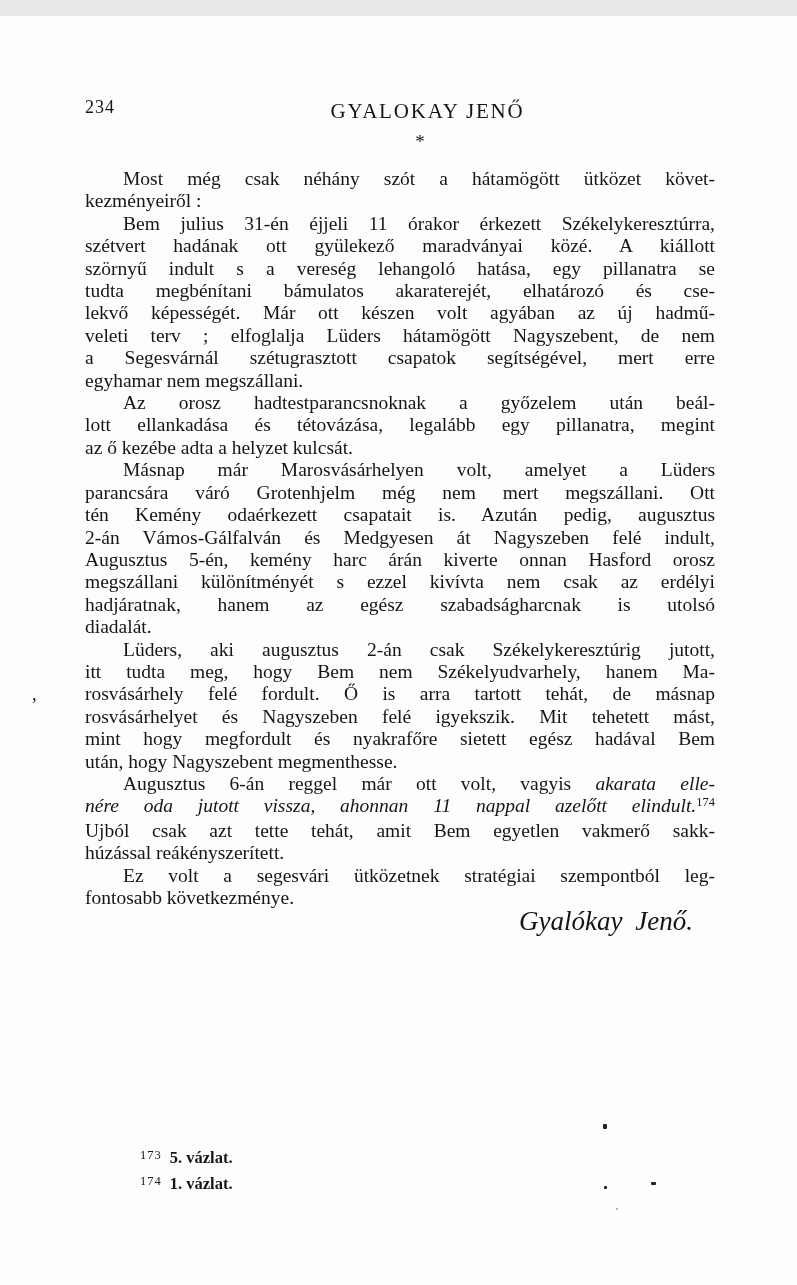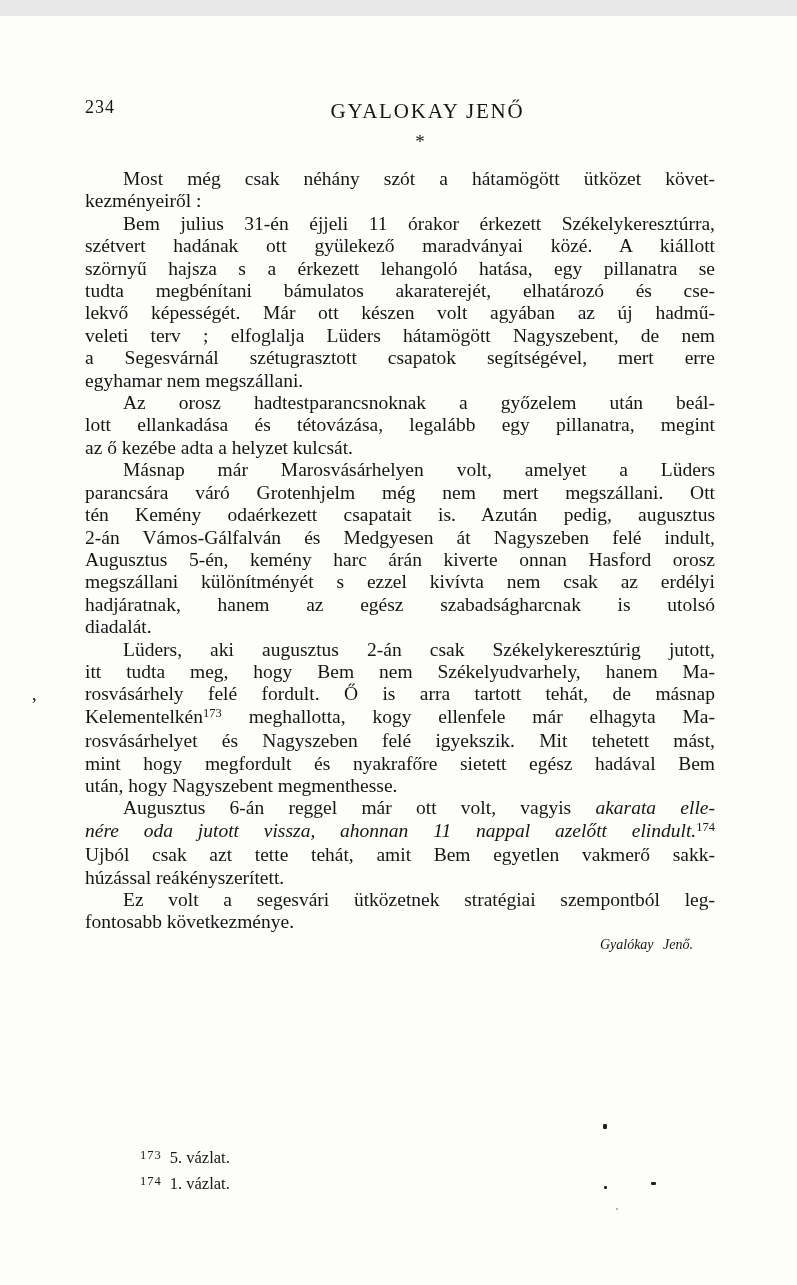--- a/index.html
+++ b/index.html
@@ -31,26 +31,26 @@
   .line.last{text-align:left;text-align-last:left;}
   .line.ind{text-indent:38px;}
   .it{font-style:italic;}
   .sup{font-size:12.5px;position:relative;top:-6px;letter-spacing:0;}
   .sep{
     height:48px;text-align:center;font-size:19px;
     line-height:44px;padding-left:40px;letter-spacing:0;
   }
   .signature{
     text-align:right;padding-right:22px;margin-top:0.5px;
-    font-style:italic;font-size:14px;word-spacing:6px;
+    font-style:italic;font-size:27px;word-spacing:6px;
   }
   
   .footnotes{position:absolute;top:1130px;left:140px;font-size:16.5px;line-height:24.5px;}
   .fnm{font-size:12.5px;position:relative;top:-4px;letter-spacing:1px;}
-  .fnt{padding-left:8px;}
+  .fnt{padding-left:8px;font-weight:bold;}
   
   .margin-mark{position:absolute;left:31px;top:678px;font-size:19px;}
   .speck{position:absolute;background:#222;border-radius:1px;}
   .speck.s1{left:603px;top:1108px;width:4px;height:5px;}
   .speck.s2{left:604px;top:1170px;width:3px;height:3px;}
   .speck.s3{left:651px;top:1166px;width:5px;height:3px;}
   .speck.s4{left:616px;top:1192px;width:2px;height:2px;opacity:.45;}
 </style>
 </head>
 <body>
@@ -64,21 +64,21 @@
 
   <div class="body">
       <div class="sep">*</div>
       <div class="para">
         <div class="line j ind"><span>Most még csak néhány szót a hátamögött ütközet követ-</span></div>
         <div class="line last"><span>kezményeiről :</span></div>
       </div>
       <div class="para">
         <div class="line j ind"><span>Bem julius 31-én éjjeli 11 órakor érkezett Székelykeresztúrra,</span></div>
         <div class="line j"><span>szétvert hadának ott gyülekező maradványai közé. A kiállott</span></div>
-        <div class="line j"><span>szörnyű hajsza s a érkezett lehangoló hatása, egy pillanatra se</span></div>
+        <div class="line j"><span>szörnyű indult s a vereség lehangoló hatása, egy pillanatra se</span></div>
         <div class="line j"><span>tudta megbénítani bámulatos akaraterejét, elhatározó és cse-</span></div>
         <div class="line j"><span>lekvő képességét. Már ott készen volt agyában az új hadmű-</span></div>
         <div class="line j"><span>veleti terv ; elfoglalja Lüders hátamögött Nagyszebent, de nem</span></div>
         <div class="line j"><span>a Segesvárnál szétugrasztott csapatok segítségével, mert erre</span></div>
         <div class="line last"><span>egyhamar nem megszállani.</span></div>
       </div>
       <div class="para">
         <div class="line j ind"><span>Az orosz hadtestparancsnoknak a győzelem után beál-</span></div>
         <div class="line j"><span>lott ellankadása és tétovázása, legalább egy pillanatra, megint</span></div>
         <div class="line last"><span>az ő kezébe adta a helyzet kulcsát.</span></div>
@@ -90,21 +90,20 @@
         <div class="line j"><span>2-án Vámos-Gálfalván és Medgyesen át Nagyszeben felé indult,</span></div>
         <div class="line j"><span>Augusztus 5-én, kemény harc árán kiverte onnan Hasford orosz</span></div>
         <div class="line j"><span>megszállani különítményét s ezzel kivívta nem csak az erdélyi</span></div>
         <div class="line j"><span>hadjáratnak, hanem az egész szabadságharcnak is utolsó</span></div>
         <div class="line last"><span>diadalát.</span></div>
       </div>
       <div class="para">
         <div class="line j ind"><span>Lüders, aki augusztus 2-án csak Székelykeresztúrig jutott,</span></div>
         <div class="line j"><span>itt tudta meg, hogy Bem nem Székelyudvarhely, hanem Ma-</span></div>
         <div class="line j"><span>rosvásárhely felé fordult. Ő is arra tartott tehát, de másnap</span></div>
-        <div class="line j"><span>Kelementelkén</span><span class="sup">173</span><span> meghallotta, kogy ellenfele már elhagyta Ma-</span></div>
         <div class="line j"><span>rosvásárhelyet és Nagyszeben felé igyekszik. Mit tehetett mást,</span></div>
         <div class="line j"><span>mint hogy megfordult és nyakrafőre sietett egész hadával Bem</span></div>
         <div class="line last"><span>után, hogy Nagyszebent megmenthesse.</span></div>
       </div>
       <div class="para">
         <div class="line j ind"><span>Augusztus 6-án reggel már ott volt, vagyis </span><span class="it">akarata elle-</span></div>
         <div class="line j"><span class="it">nére oda jutott vissza, ahonnan 11 nappal azelőtt elindult.</span><span class="sup">174</span></div>
         <div class="line j"><span>Ujból csak azt tette tehát, amit Bem egyetlen vakmerő sakk-</span></div>
         <div class="line last"><span>húzással reákényszerített.</span></div>
       </div>

